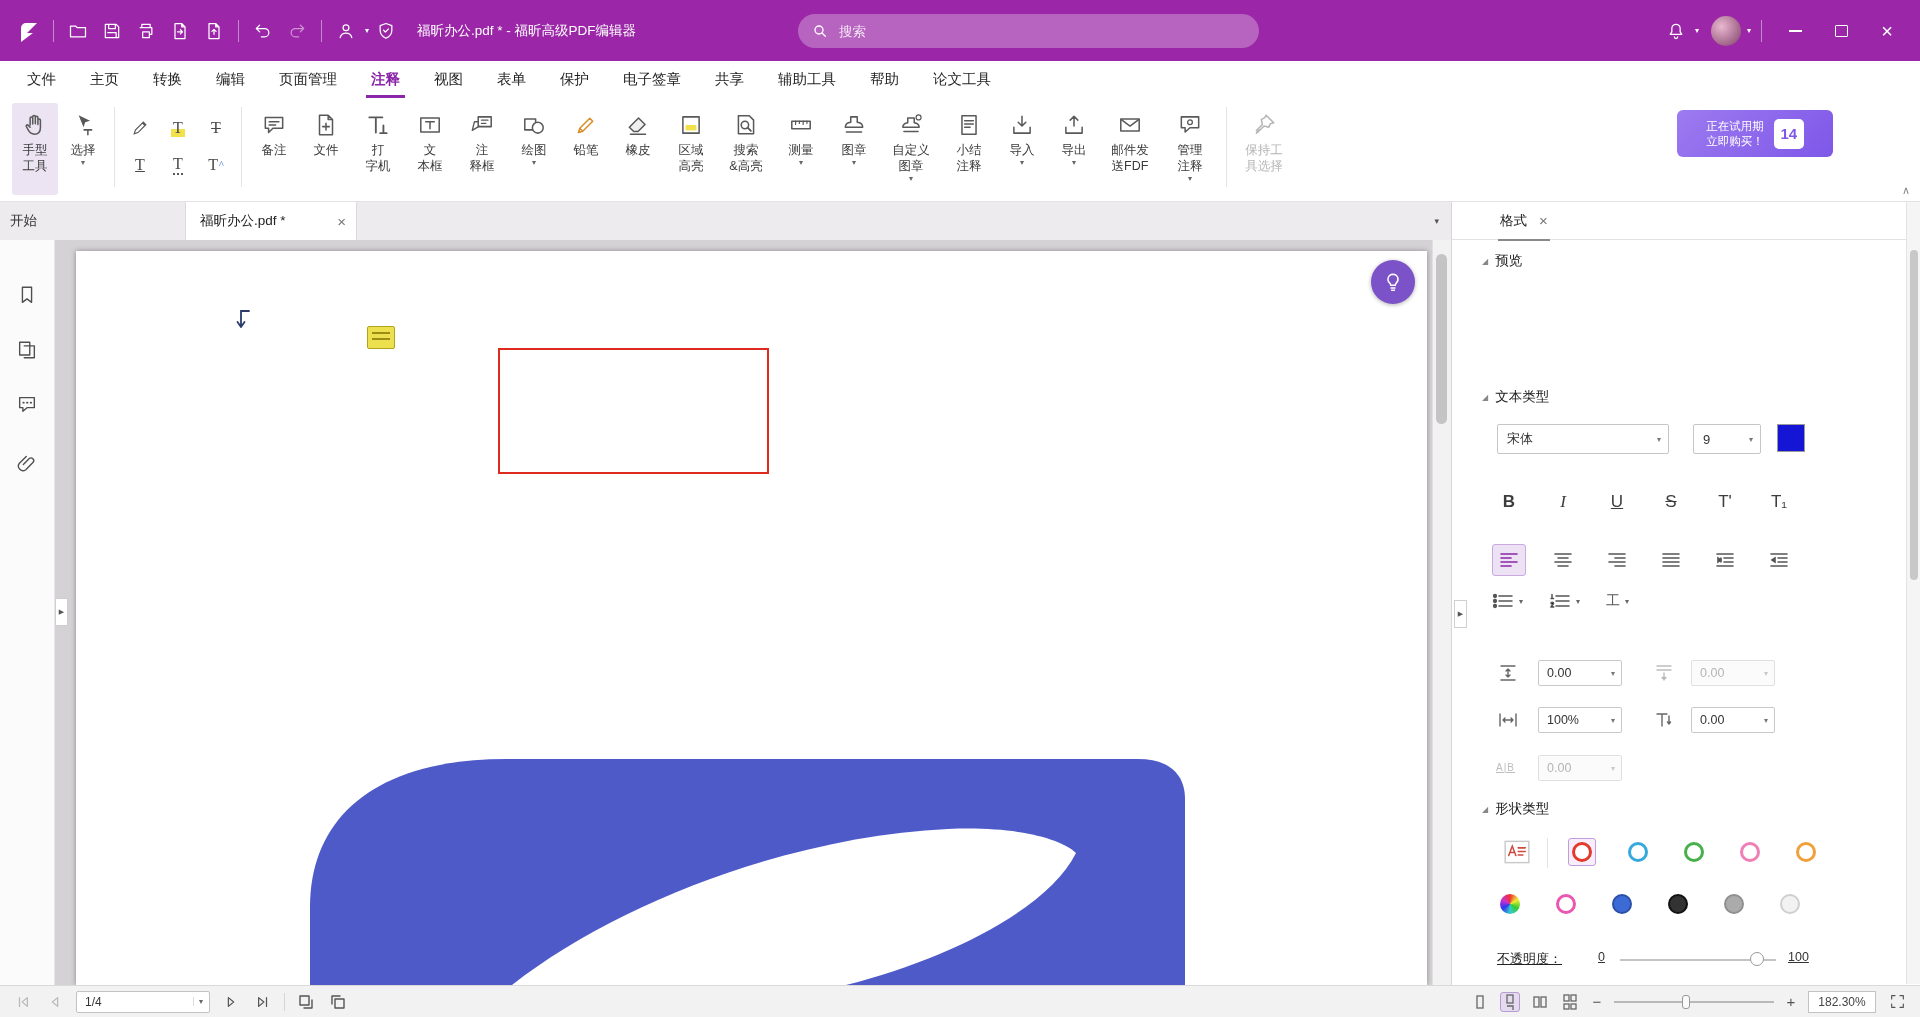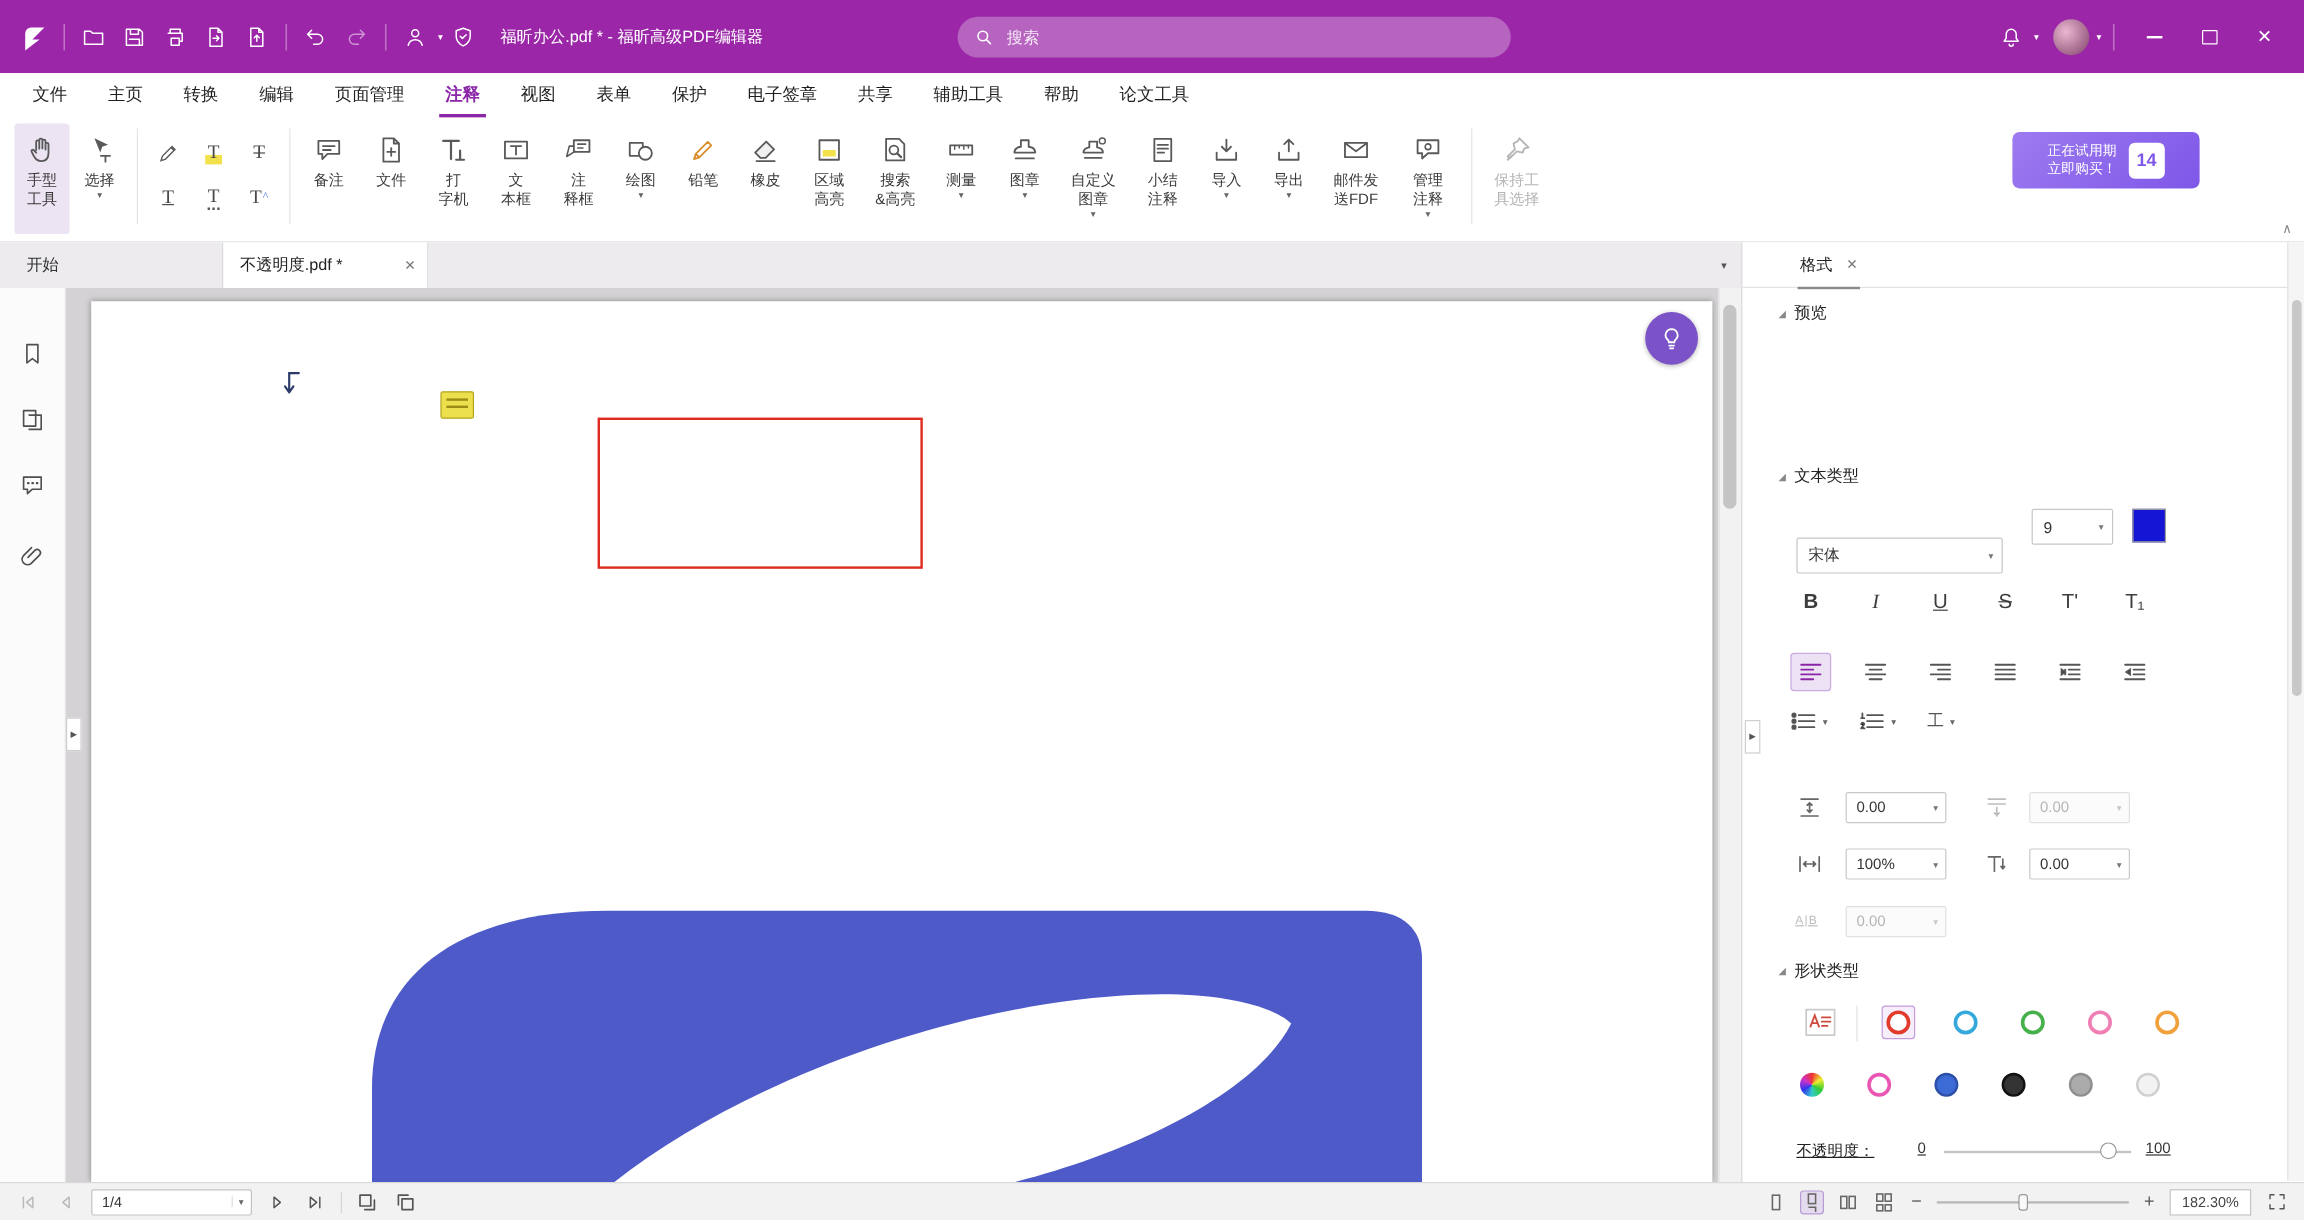--- a/index.html
+++ b/index.html
@@ -53,21 +53,21 @@
   .mini .cr{font-size:10px;color:#3a6bd6;margin-left:1px;}
   .trial{position:absolute;right:87px;top:12px;width:156px;height:47px;border-radius:6px;
          background:linear-gradient(135deg,#9d7bf0,#7e57e8);display:flex;align-items:center;justify-content:center;gap:10px;}
   .trial-txt{color:#fff;font-size:11.5px;line-height:15px;text-align:center;}
   .trial-badge{width:30px;height:30px;background:#fff;border-radius:5px;display:flex;align-items:center;justify-content:center;
                color:#7e57e8;font-weight:700;font-size:15px;}
   .ribbon-collapse{position:absolute;right:10px;bottom:4px;color:#888;font-size:11px;}
 
   
   .tabbar{position:absolute;left:0;top:202px;width:1451px;height:38px;background:#edebee;display:flex;align-items:stretch;}
-  .tab-start{width:185px;display:flex;align-items:center;padding-left:22px;font-size:13.5px;color:#333;box-sizing:border-box;}
+  .tab-start{width:185px;display:flex;align-items:center;padding-left:10px;font-size:13.5px;color:#333;box-sizing:border-box;}
   .tab-doc{width:172px;background:#fff;border-left:1px solid #dcdadd;border-right:1px solid #dcdadd;
            display:flex;align-items:center;justify-content:space-between;padding:0 10px 0 14px;font-size:13.5px;color:#222;box-sizing:border-box;}
   .tab-close{color:#777;font-size:15px;line-height:15px;}
   .tab-list-caret{margin-left:auto;margin-right:12px;align-self:center;color:#555;font-size:9px;}
 
   
   .workspace{position:absolute;left:0;top:240px;width:1451px;height:745px;}
   .left-strip{position:absolute;left:0;top:0;width:55px;height:745px;background:#fbfbfb;border-right:1px solid #e6e6e6;box-sizing:border-box;}
   .strip-ic{position:absolute;left:16px;width:24px;height:24px;}
   .strip-ic svg{stroke:#4f4f4f;fill:none;stroke-width:1.5;stroke-linecap:round;stroke-linejoin:round;}
@@ -497,21 +497,21 @@
     <span class="trial-badge">14</span>
   </div>
   <span class="ribbon-collapse">∧</span>
 </div>
 
 <div class="tabbar">
   <div class="tab-start">
       <span>开始</span>
     </div>
   <div class="tab-doc">
-    <span>不透明度.pdf *</span>
+    <span>福昕办公.pdf *</span>
     <span class="tab-close">×</span>
   </div>
   <span class="tab-list-caret">▾</span>
 </div>
 
 <div class="workspace">
   <div class="left-strip">
     <span class="strip-ic" style="top:44px">
       <svg width="22" height="22" viewBox="0 0 24 24">
           <path d="M7 3.5h10V20l-5-3.8L7 20z"></path>
@@ -580,21 +580,21 @@
 
   <div class="sec-hdr" style="left:30px;top:50px;">
     <span class="sec-tri">◢</span>
     <span>预览</span>
   </div>
 
   <div class="sec-hdr" style="left:30px;top:186px;">
     <span class="sec-tri">◢</span>
     <span>文本类型</span>
   </div>
-  <div class="selbox" style="left:45px;top:222px;width:172px;margin-top:24px;">
+  <div class="selbox" style="left:45px;top:222px;width:172px;">
     <span>宋体</span>
     <span class="sb-caret">▾</span>
   </div>
   <div class="selbox" style="left:241px;top:222px;width:68px;">
     <span>9</span>
     <span class="sb-caret">▾</span>
   </div>
   <span class="swatch"></span>
 
   <div class="fmt-row">

